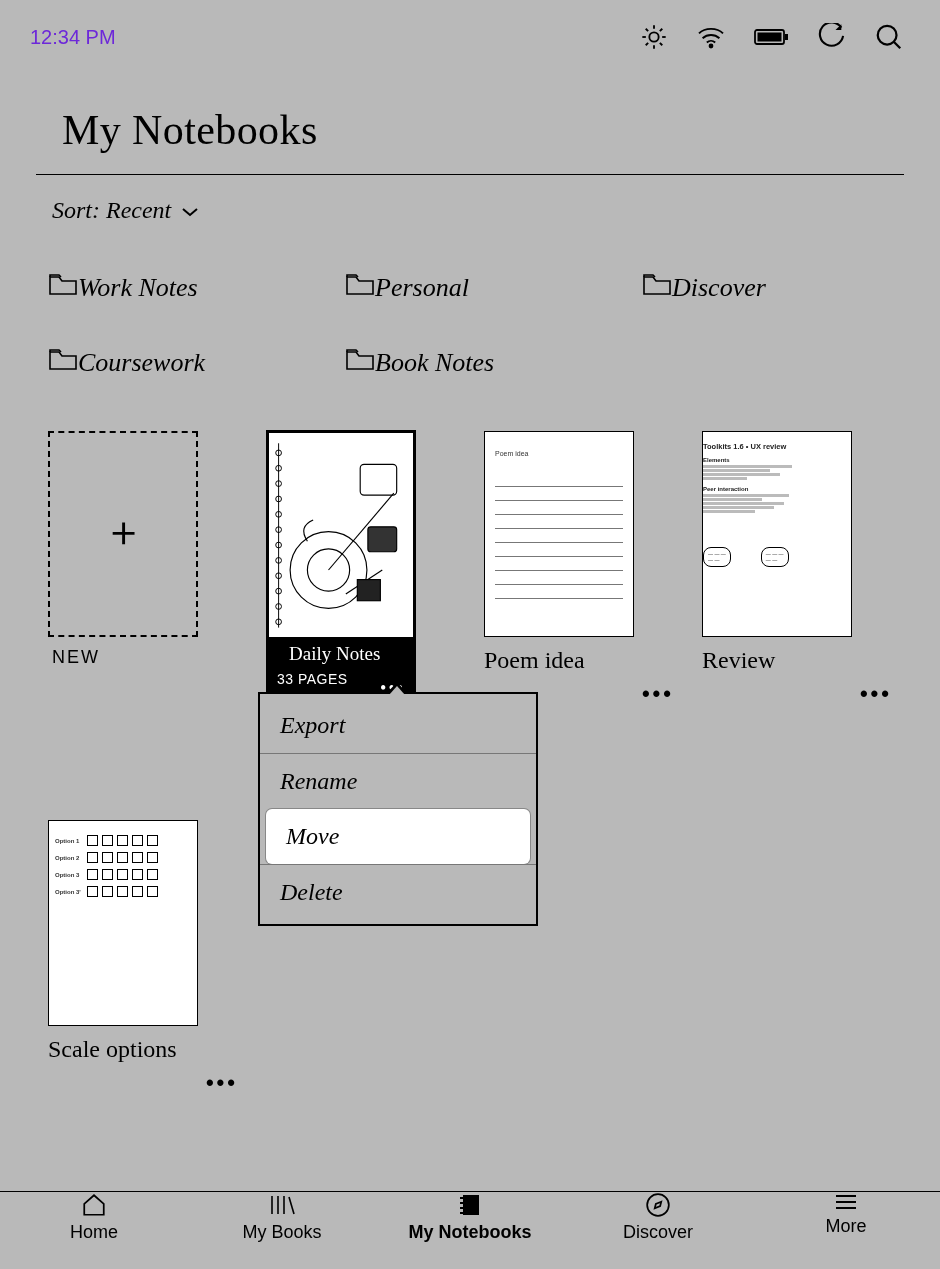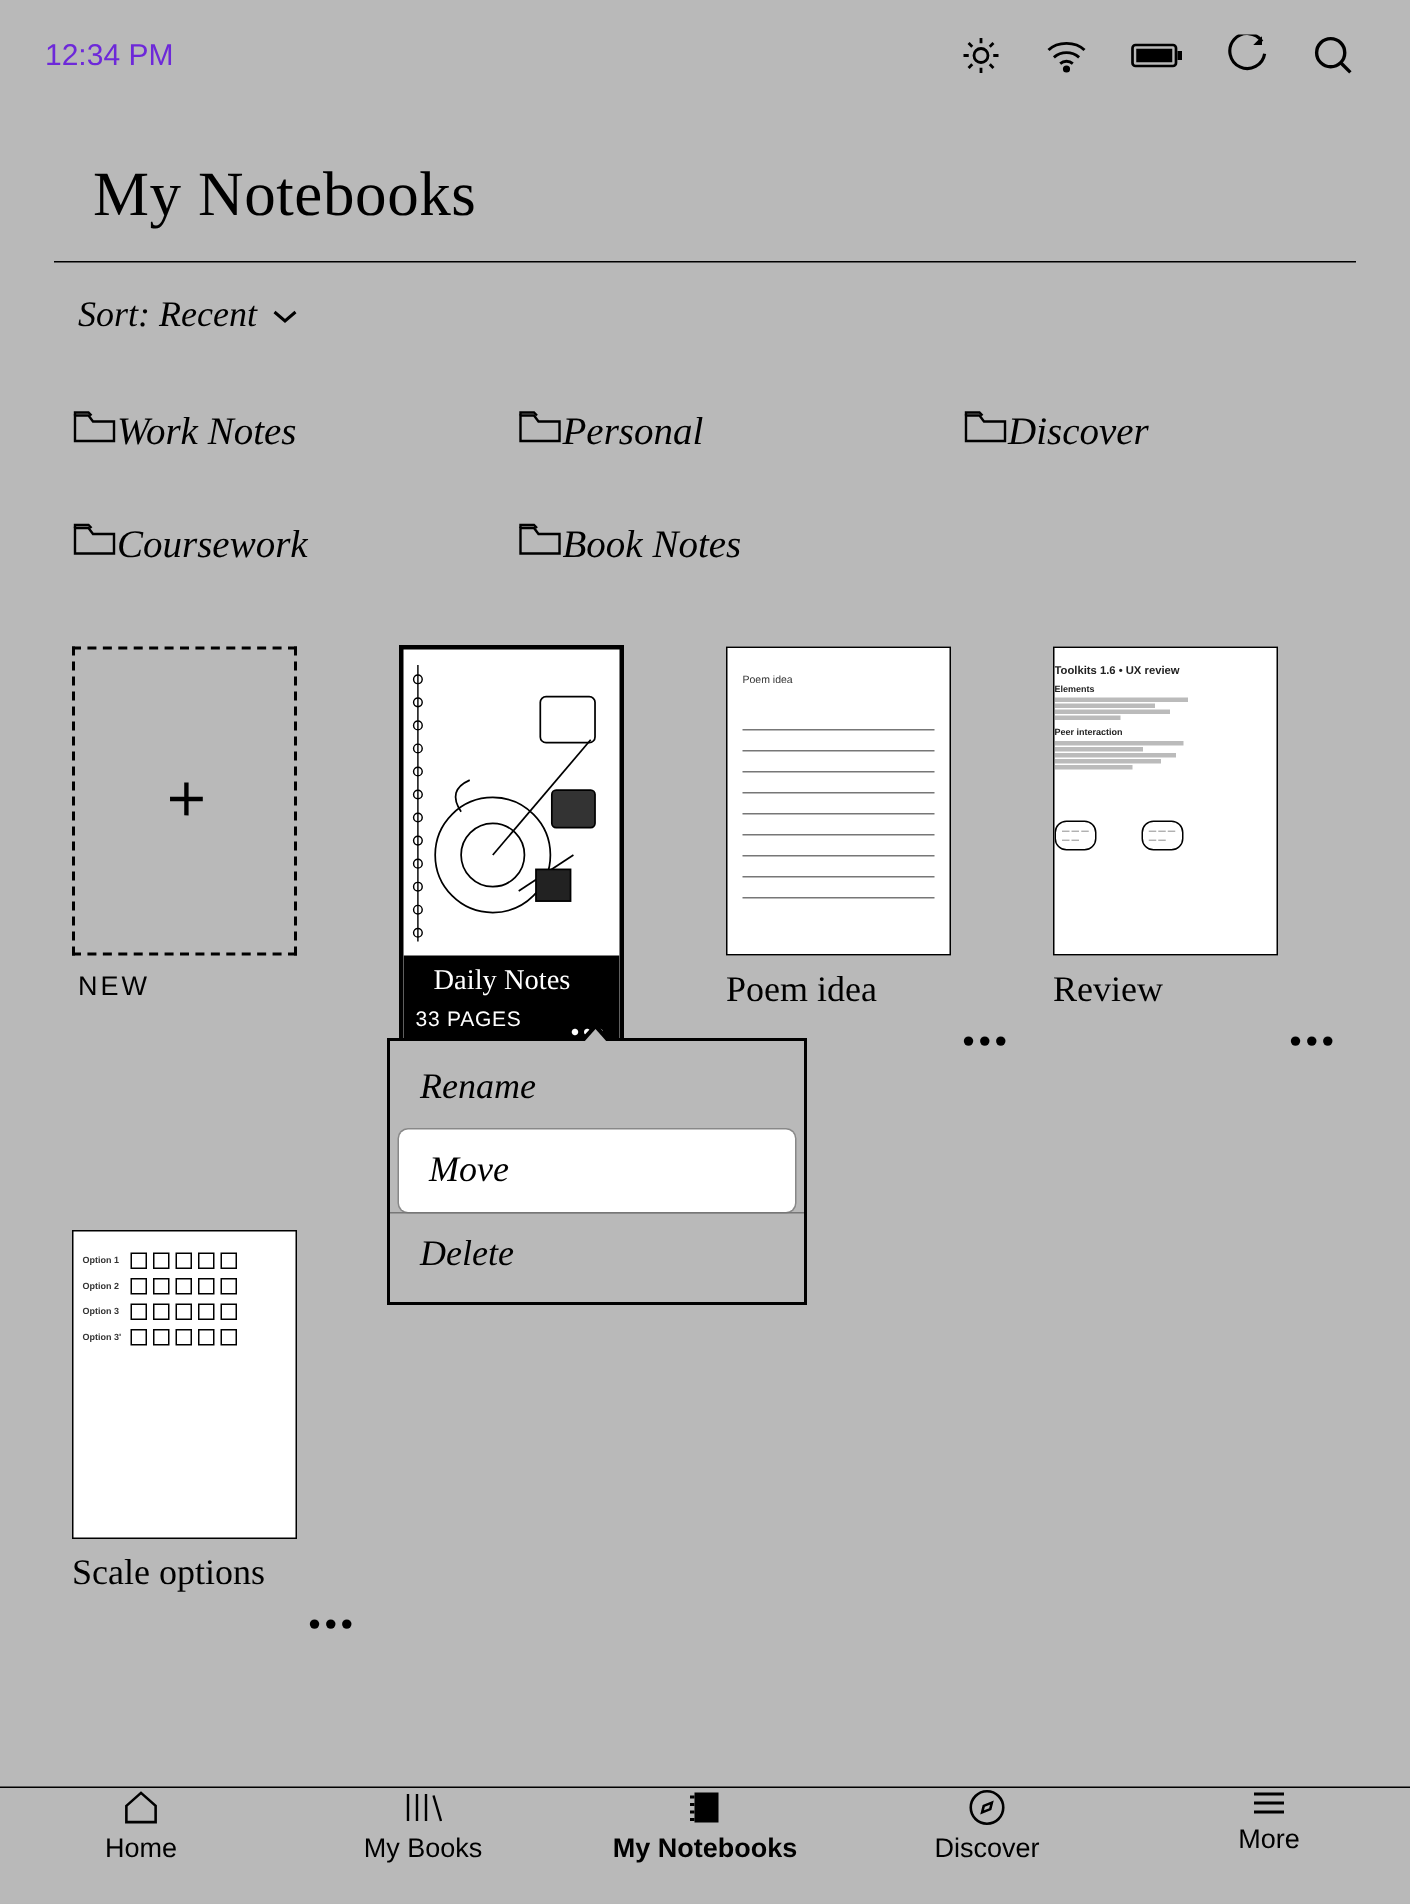--- a/index.html
+++ b/index.html
@@ -446,20 +446,21 @@
           <span class="sq"></span>
         </div>
     </div>
     <div class="nb-label">Scale options</div>
     <div class="nb-dots">•••</div>
   </div>
 
 </div>
 
 <div class="ctx">
+  <div class="ctx-item">Export</div>
   <div class="ctx-item">Rename</div>
   <div class="ctx-item hl">Move</div>
   <div class="ctx-item">Delete</div>
 </div>
 
 <div class="bottom-nav">
   <div class="nav-item">
     <svg width="28" height="26" viewBox="0 0 24 24" fill="none" stroke="#000" stroke-width="1.6">
         <path d="M3 11 L12 3 L21 11 V21 H3 Z"></path>
       </svg>

